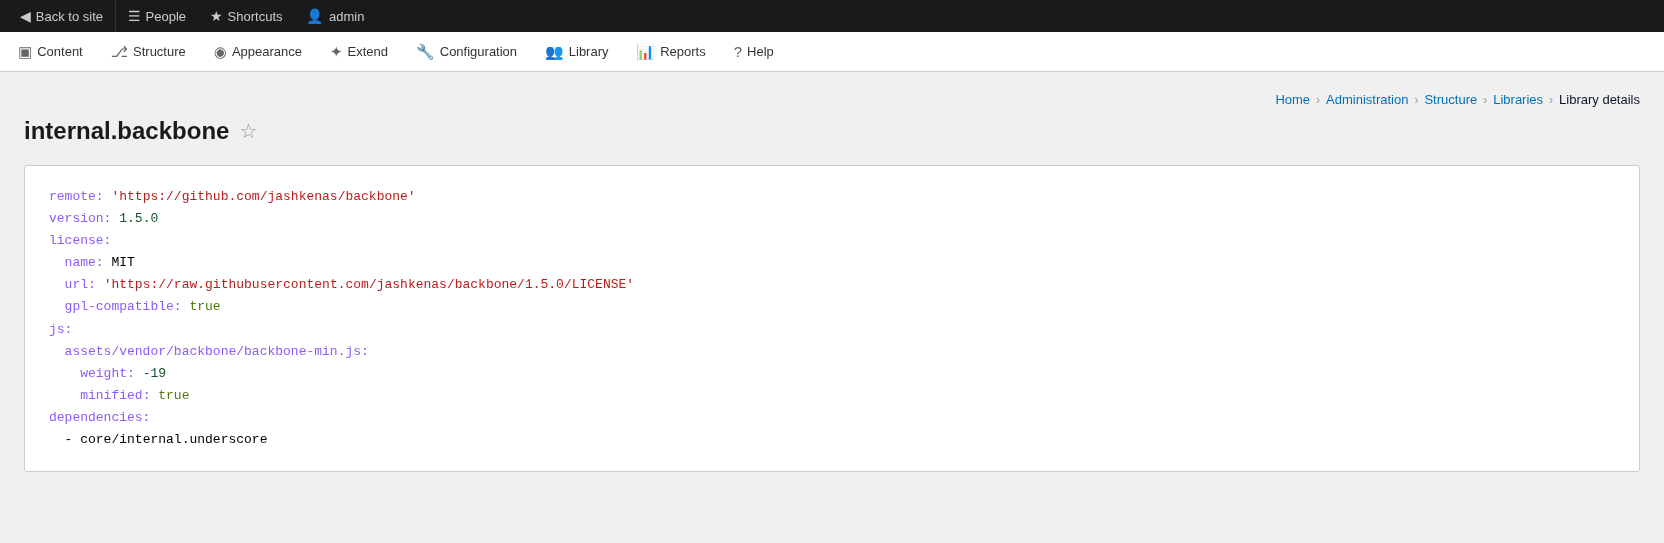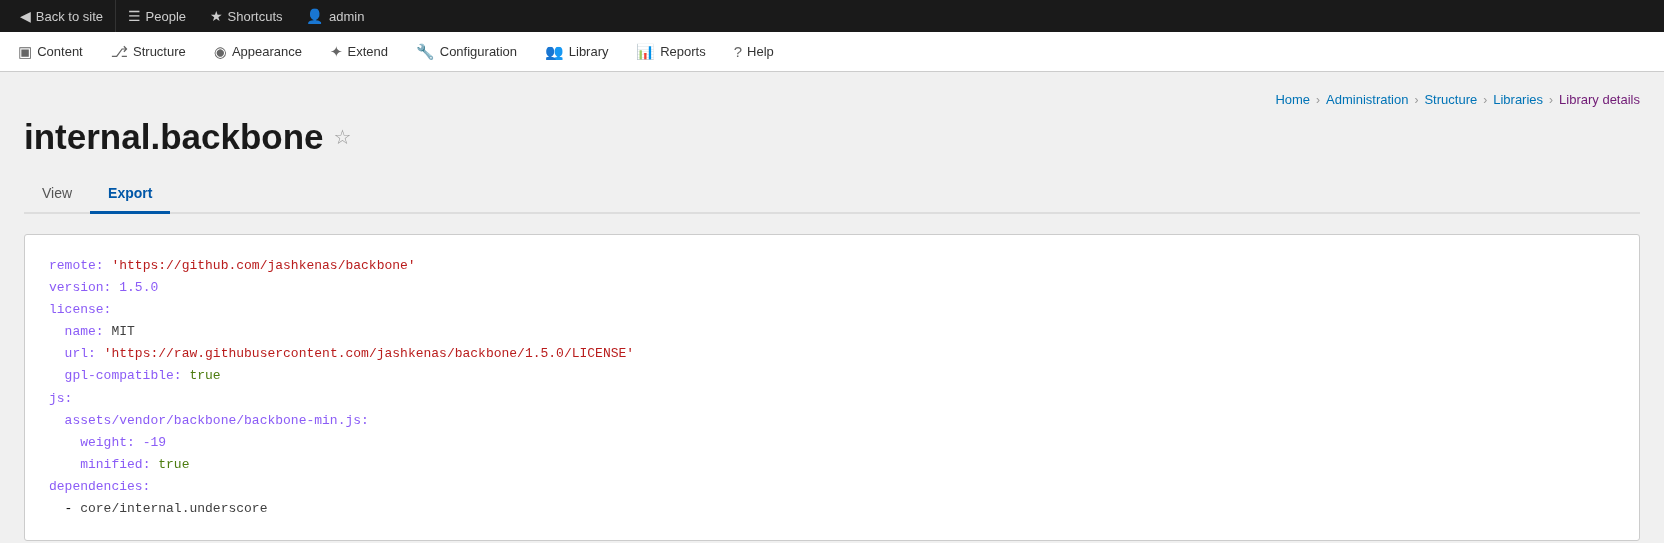--- a/index.html
+++ b/index.html
@@ -64,31 +64,31 @@
       display: flex;
       align-items: center;
       gap: 6px;
       font-size: 13px;
       color: #666;
       margin-bottom: 10px;
       justify-content: flex-end;
     }
     #breadcrumb a { color: #0073b6; text-decoration: none; }
     #breadcrumb .sep { color: #999; font-size: 12px; }
-    #breadcrumb .current { color: #701a75; }
+    #breadcrumb .current { color: #0f172a; }
 
     
     #page-title-row {
       display: flex;
       align-items: center;
       gap: 10px;
       margin-bottom: 20px;
     }
     #page-title {
-      font-size: 35px;
+      font-size: 24px;
       font-weight: bold;
       color: #1a1a1a;
     }
     .star-icon { font-size: 20px; color: #999; cursor: pointer; }
 
     
     #tabs {
       display: flex;
       gap: 0;
       border-bottom: 2px solid #ddd;
@@ -114,23 +114,23 @@
       border: 1px solid #ccc;
       border-radius: 3px;
       padding: 20px 24px;
       font-family: 'Courier New', monospace;
       font-size: 13px;
       line-height: 1.7;
       white-space: pre;
     }
     .kw { color: #8b5cf6; }
     .val-str { color: #b91c1c; }
-    .val-num { color: #8b5cf6; }
+    .val-num { color: #14532d; }
     .val-bool { color: #4d7c0f; }
-    .val-plain { color: #404040; }
+    .val-plain { color: #000000; }
   </style>
 </head>
 <body>
 
 <div id="admin-bar">
   <div class="admin-bar-item back-to-site">
     <span class="icon">◀</span>
     <span>Back to site</span>
   </div>
   <div class="admin-bar-item">
@@ -194,24 +194,20 @@
     <a href="#">Libraries</a>
     <span class="sep">›</span>
     <span class="current">Library details</span>
   </div>
 
   <div id="page-title-row">
     <h1 id="page-title">internal.backbone</h1>
     <span class="star-icon">☆</span>
   </div>
 
-  <div id="tabs">
-    <div class="tab">View</div>
-    <div class="tab active">Export</div>
-  </div>
 
   <div id="code-block"><span class="kw">remote:</span> <span class="val-str">'https://github.com/jashkenas/backbone'</span>
 <span class="kw">version:</span> <span class="val-num">1.5.0</span>
 <span class="kw">license:</span>
   <span class="kw">name:</span> <span class="val-plain">MIT</span>
   <span class="kw">url:</span> <span class="val-str">'https://raw.githubusercontent.com/jashkenas/backbone/1.5.0/LICENSE'</span>
   <span class="kw">gpl-compatible:</span> <span class="val-bool">true</span>
 <span class="kw">js:</span>
   <span class="kw">assets/vendor/backbone/backbone-min.js:</span>
     <span class="kw">weight:</span> <span class="val-num">-19</span>

